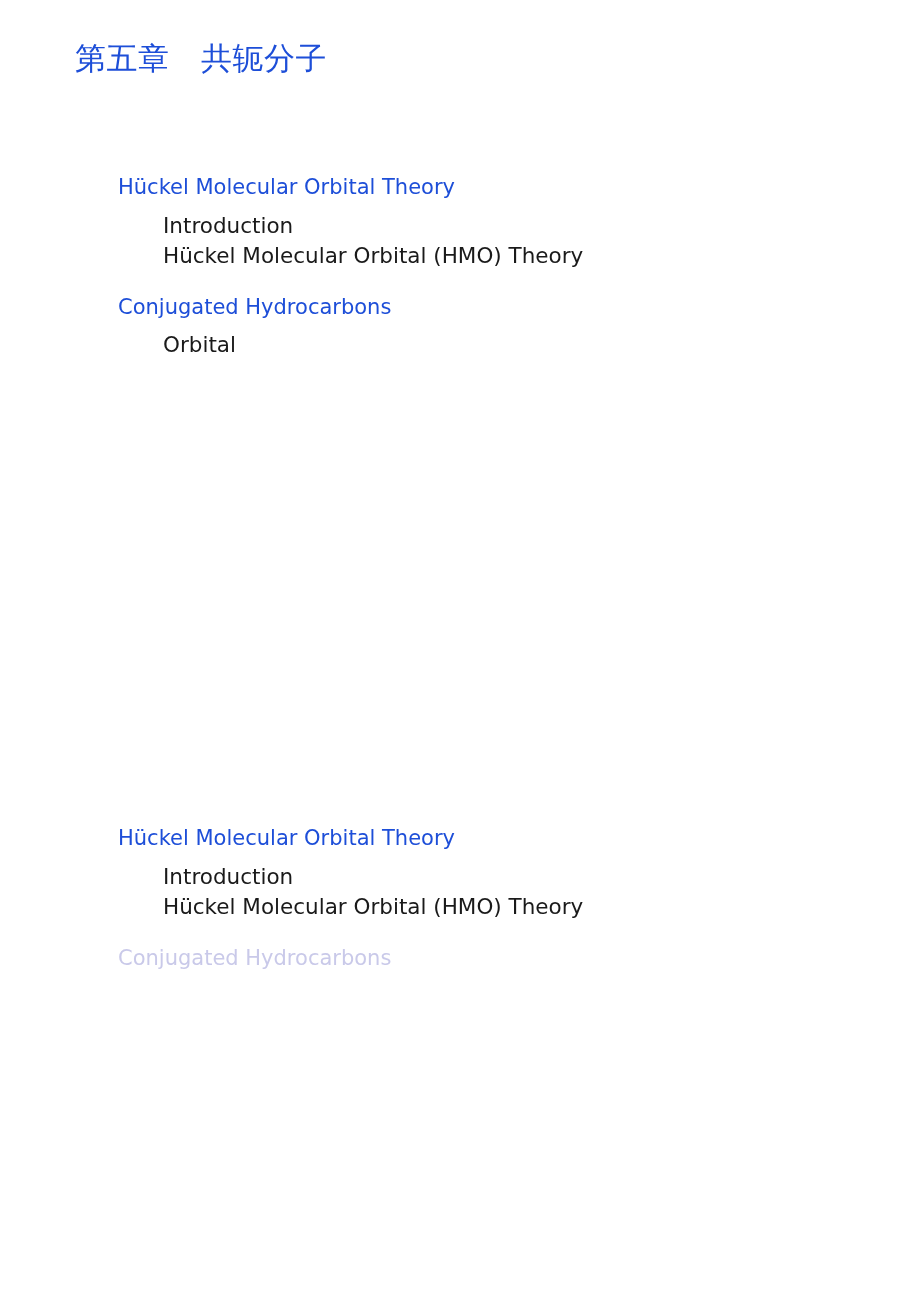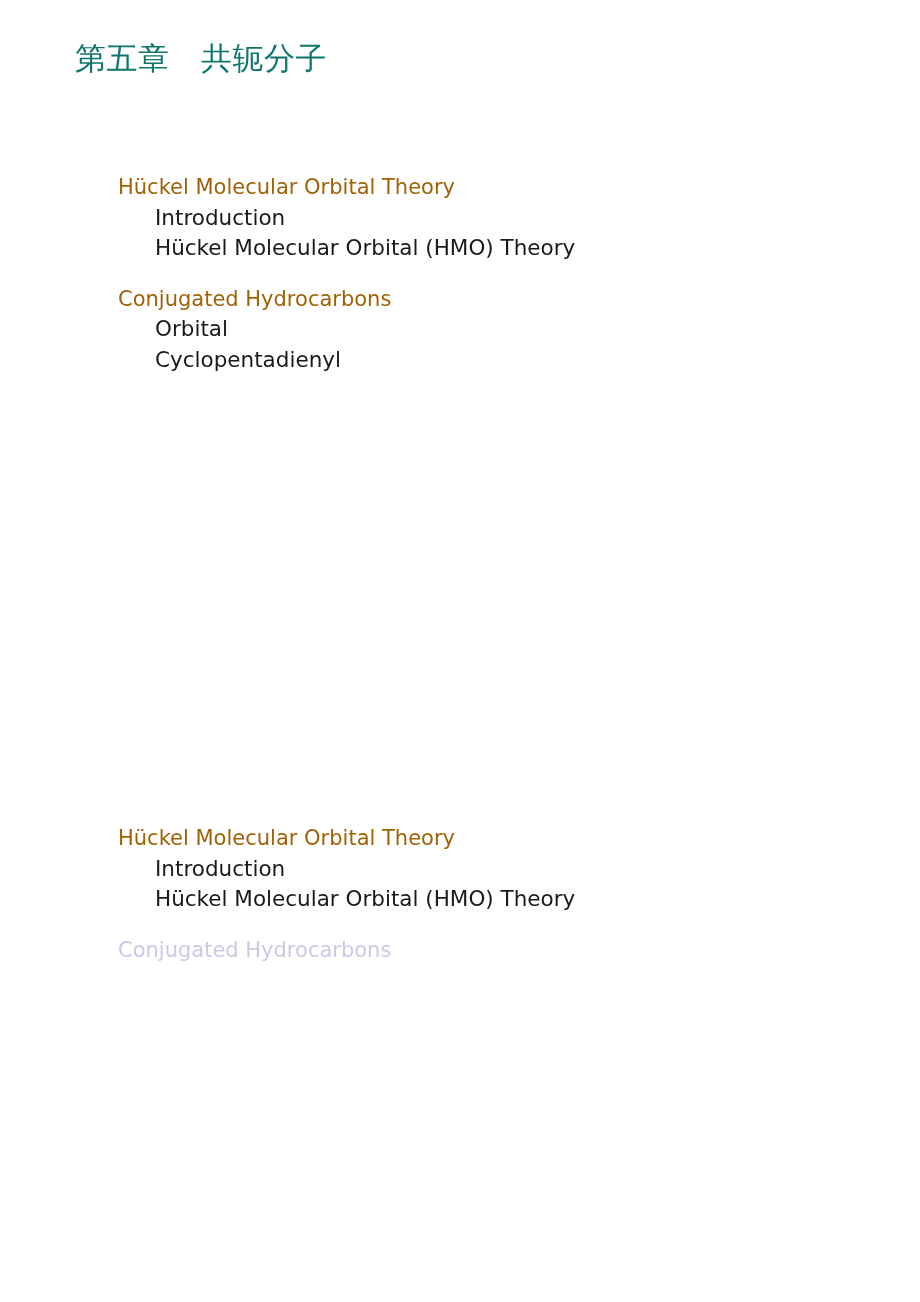--- a/index.html
+++ b/index.html
@@ -19,21 +19,21 @@
     -webkit-font-smoothing: antialiased;
   }
 
   
   .chapter-title {
     position: absolute;
     left: 75px;
     top: 37px;
     font-size: 31px;
     line-height: 42px;
-    color: #0f766e;
+    color: #1d4ed8;
     letter-spacing: 0.5px;
     white-space: pre;
   }
 
   
   .outline-block {
     position: absolute;
     left: 0;
     width: 920px;
   }
@@ -47,31 +47,31 @@
 
   .section + .section {
     margin-top: 20px;
   }
 
   .section-title {
     display: block;
     margin-left: 118px;
     font-size: 21px;
     line-height: 30.5px;
-    color: #a16207;
+    color: #1d4ed8;
     white-space: pre;
   }
 
   .section-title.dimmed {
     color: #c9c9e9;
   }
 
   .subsection-list {
     list-style: none;
-    margin: 0;
+    margin: 8px;
     padding: 0;
   }
 
   .subsection-item {
     display: block;
     margin-left: 155px;
     font-size: 21.5px;
     line-height: 30.5px;
     color: #1a1a1a;
     white-space: pre;
@@ -91,21 +91,20 @@
       <ul class="subsection-list">
         <li class="subsection-item">Introduction</li>
         <li class="subsection-item">Hückel Molecular Orbital (HMO) Theory</li>
       </ul>
     </div>
 
     <div class="section">
       <span class="section-title">Conjugated Hydrocarbons</span>
       <ul class="subsection-list">
         <li class="subsection-item">Orbital</li>
-        <li class="subsection-item">Cyclopentadienyl</li>
       </ul>
     </div>
 
   </div>
 
   <div class="outline-block" id="outline-block-2">
 
     <div class="section">
       <span class="section-title">Hückel Molecular Orbital Theory</span>
       <ul class="subsection-list">

